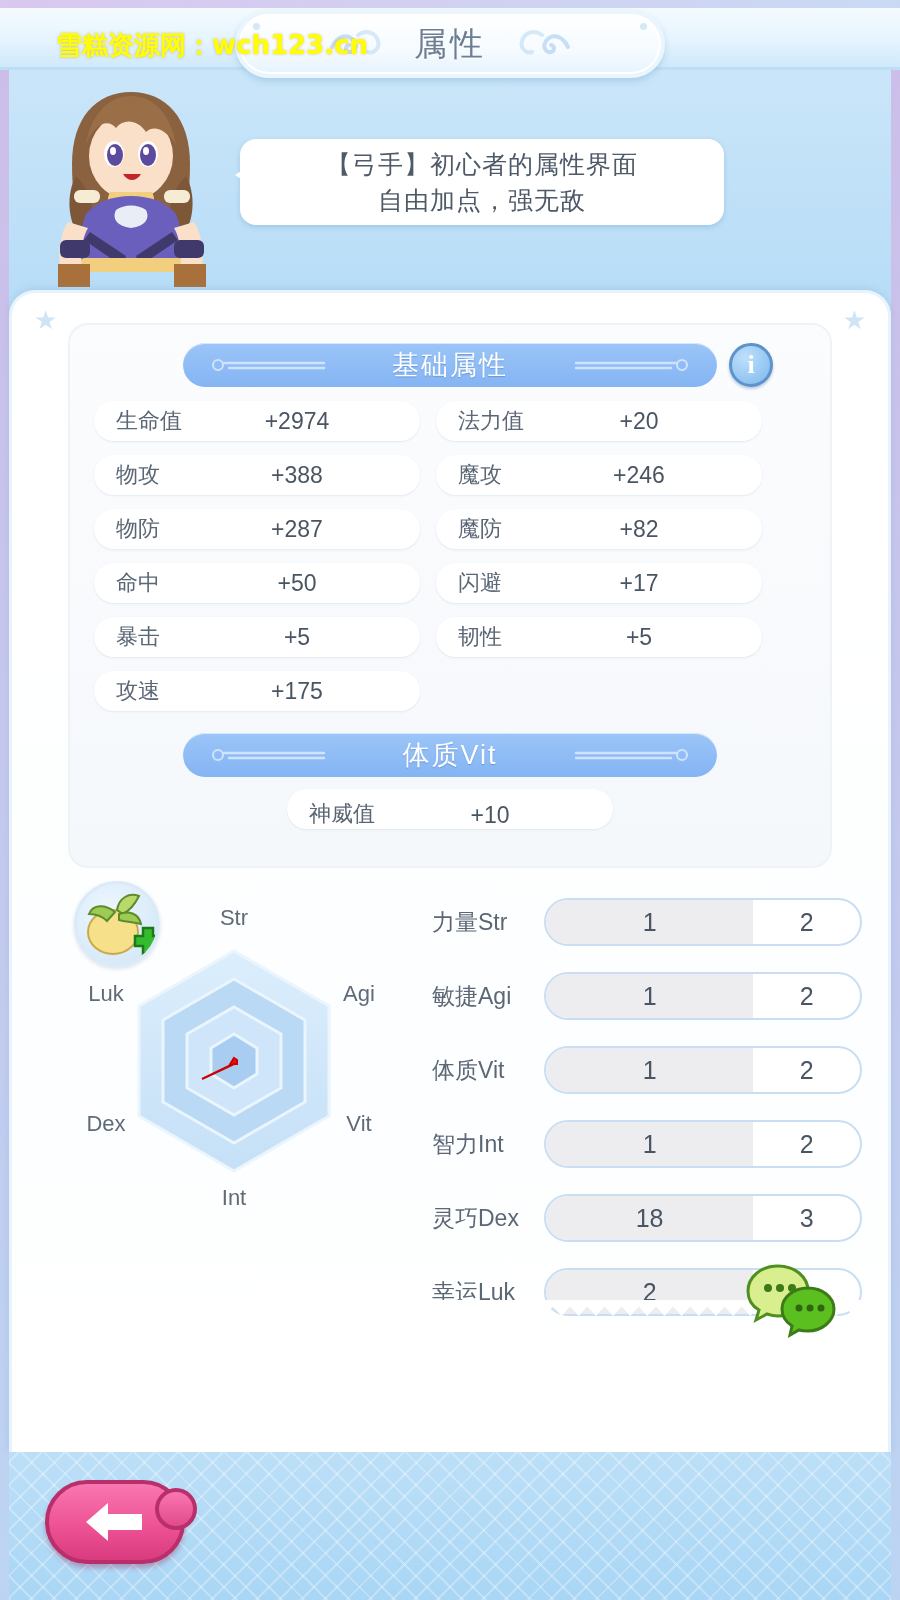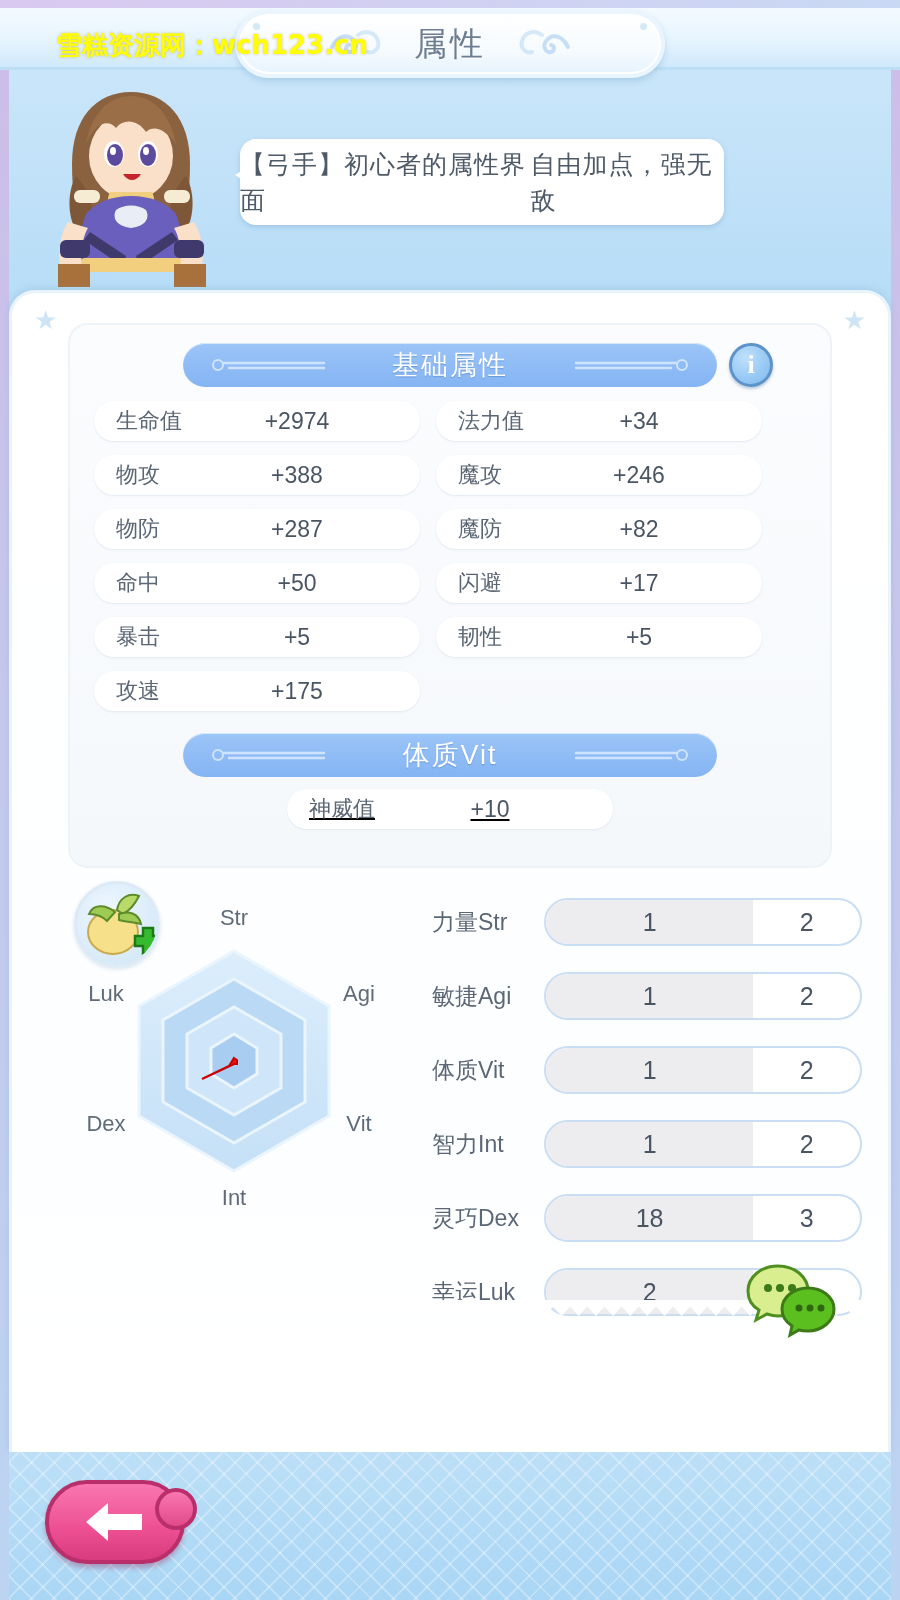--- a/index.html
+++ b/index.html
@@ -53,21 +53,21 @@
     font-family:"DejaVu Sans",sans-serif;
     text-shadow:0 0 3px rgba(180,140,0,.5);
   }
 
   
   .char{ position:absolute; left:24px; top:72px; width:214px; height:215px; }
   .bubble{
     position:absolute; left:240px; top:139px; width:484px; height:86px;
     background:#ffffff; border-radius:16px;
     box-shadow:0 2px 5px rgba(90,140,185,.3);
-    display:flex; align-items:center; justify-content:center;
+    display:flex; flex-direction:column; align-items:center; justify-content:center;
   }
   .bubble::before{
     content:""; position:absolute; left:-17px; top:24px;
     border:12px solid transparent; border-right-color:#ffffff; border-right-width:18px;
   }
   .bubble-line{ font-size:25px; color:#4e5a68; letter-spacing:1px; line-height:1.45; }
 
   
   .panel{
     position:absolute; left:9px; right:9px; top:290px; bottom:148px;
@@ -121,21 +121,21 @@
   .stat-grid{ display:flex; flex-wrap:wrap; padding:14px 24px 0; gap:14px 16px; }
   .stat-pill{
     width:326px; height:40px; border-radius:20px; background:#ffffff;
     display:flex; align-items:center; box-shadow:0 1px 2px rgba(150,175,200,.22);
   }
   .stat-name{ width:132px; padding-left:22px; font-size:22px; color:#5b6775; }
   .stat-val{ flex:1; text-align:center; padding-right:52px; font-size:23px; color:#4a5563; }
 
   .extra-pill{
     width:326px; height:40px; margin:12px auto 0; border-radius:20px; background:#fff;
-    display:flex; align-items:center; box-shadow:0 1px 2px rgba(150,175,200,.22);text-decoration:underline;
+    display:flex; align-items:flex-end; box-shadow:0 1px 2px rgba(150,175,200,.22);
   }
 
   
   .radar-wrap{ position:absolute; left:42px; top:600px; width:360px; height:330px; }
   .item-icon{
     position:absolute; left:20px; top:-12px; width:86px; height:86px; border-radius:50%;
     background:radial-gradient(circle at 40% 35%,#eef7ff,#cfe5f6);
     border:3px solid #dceaf7; box-shadow:0 2px 4px rgba(120,160,200,.3);
     display:flex; align-items:center; justify-content:center; overflow:hidden;
   }
@@ -275,21 +275,21 @@
         <div class="info-badge">i</div>
       </div>
 
       <div class="stat-grid">
         <div class="stat-pill">
           <span class="stat-name">生命值</span>
           <span class="stat-val">+2974</span>
         </div>
         <div class="stat-pill">
           <span class="stat-name">法力值</span>
-          <span class="stat-val">+34</span>
+          <span class="stat-val">+20</span>
         </div>
         <div class="stat-pill">
           <span class="stat-name">物攻</span>
           <span class="stat-val">+388</span>
         </div>
         <div class="stat-pill">
           <span class="stat-name">魔攻</span>
           <span class="stat-val">+246</span>
         </div>
         <div class="stat-pill">

